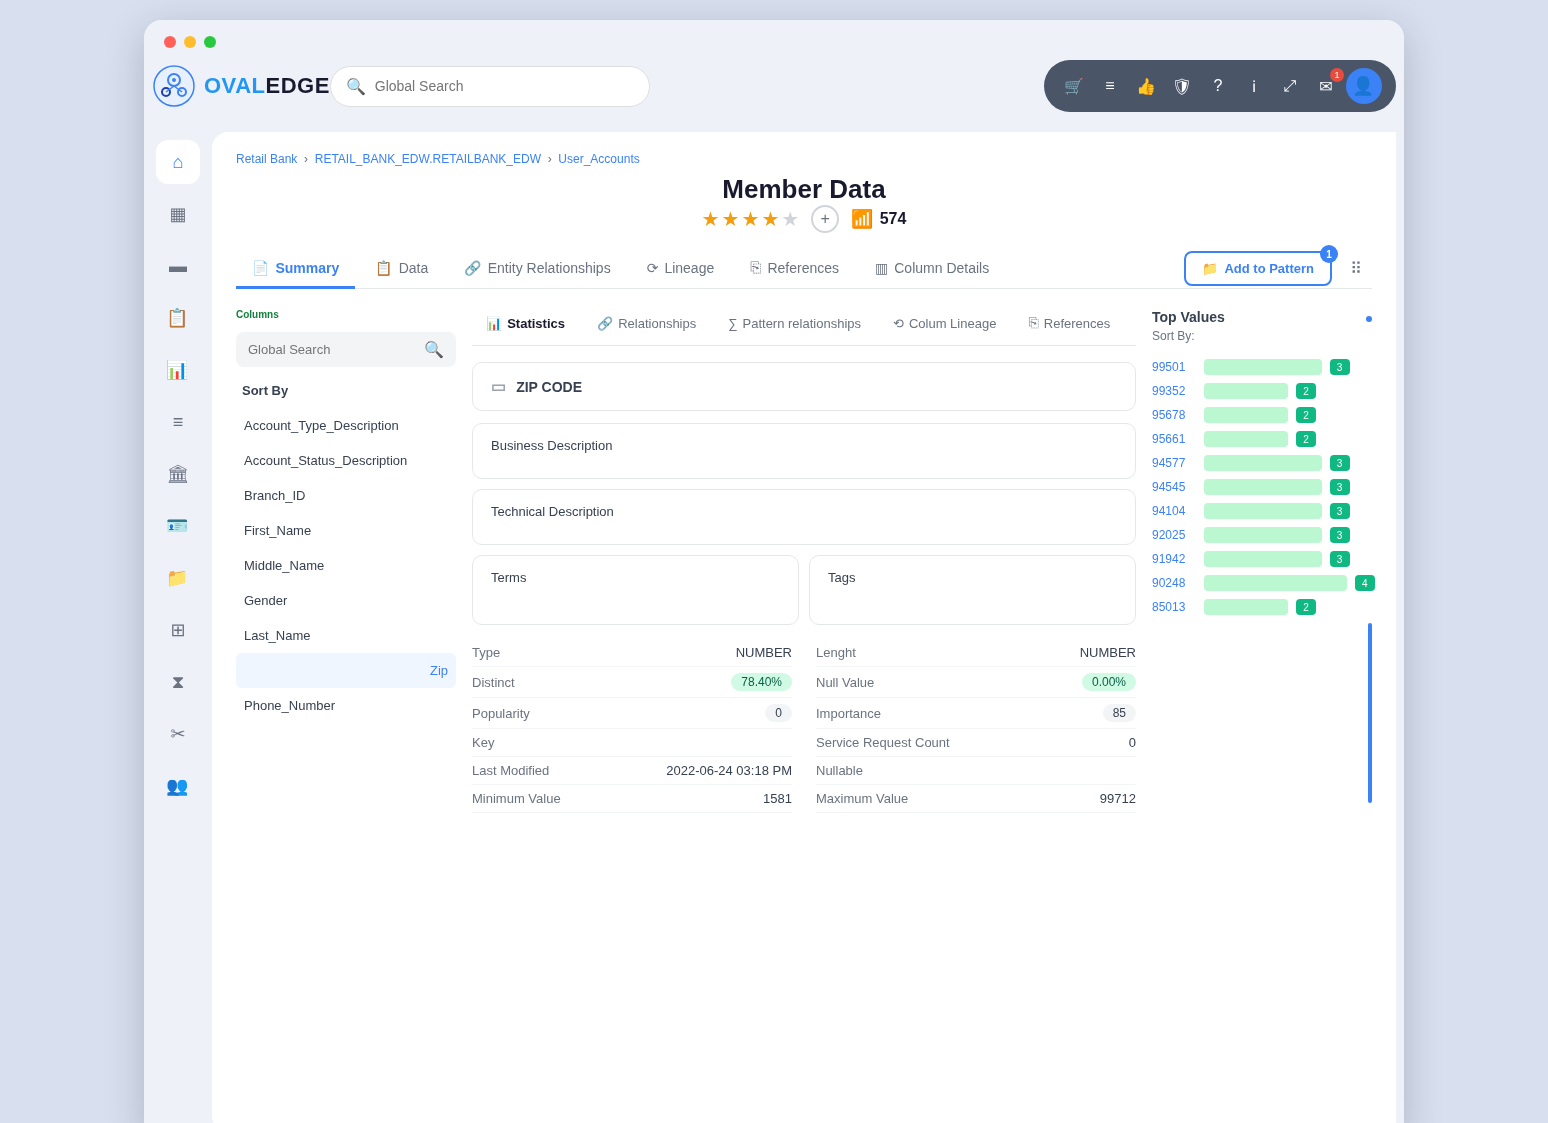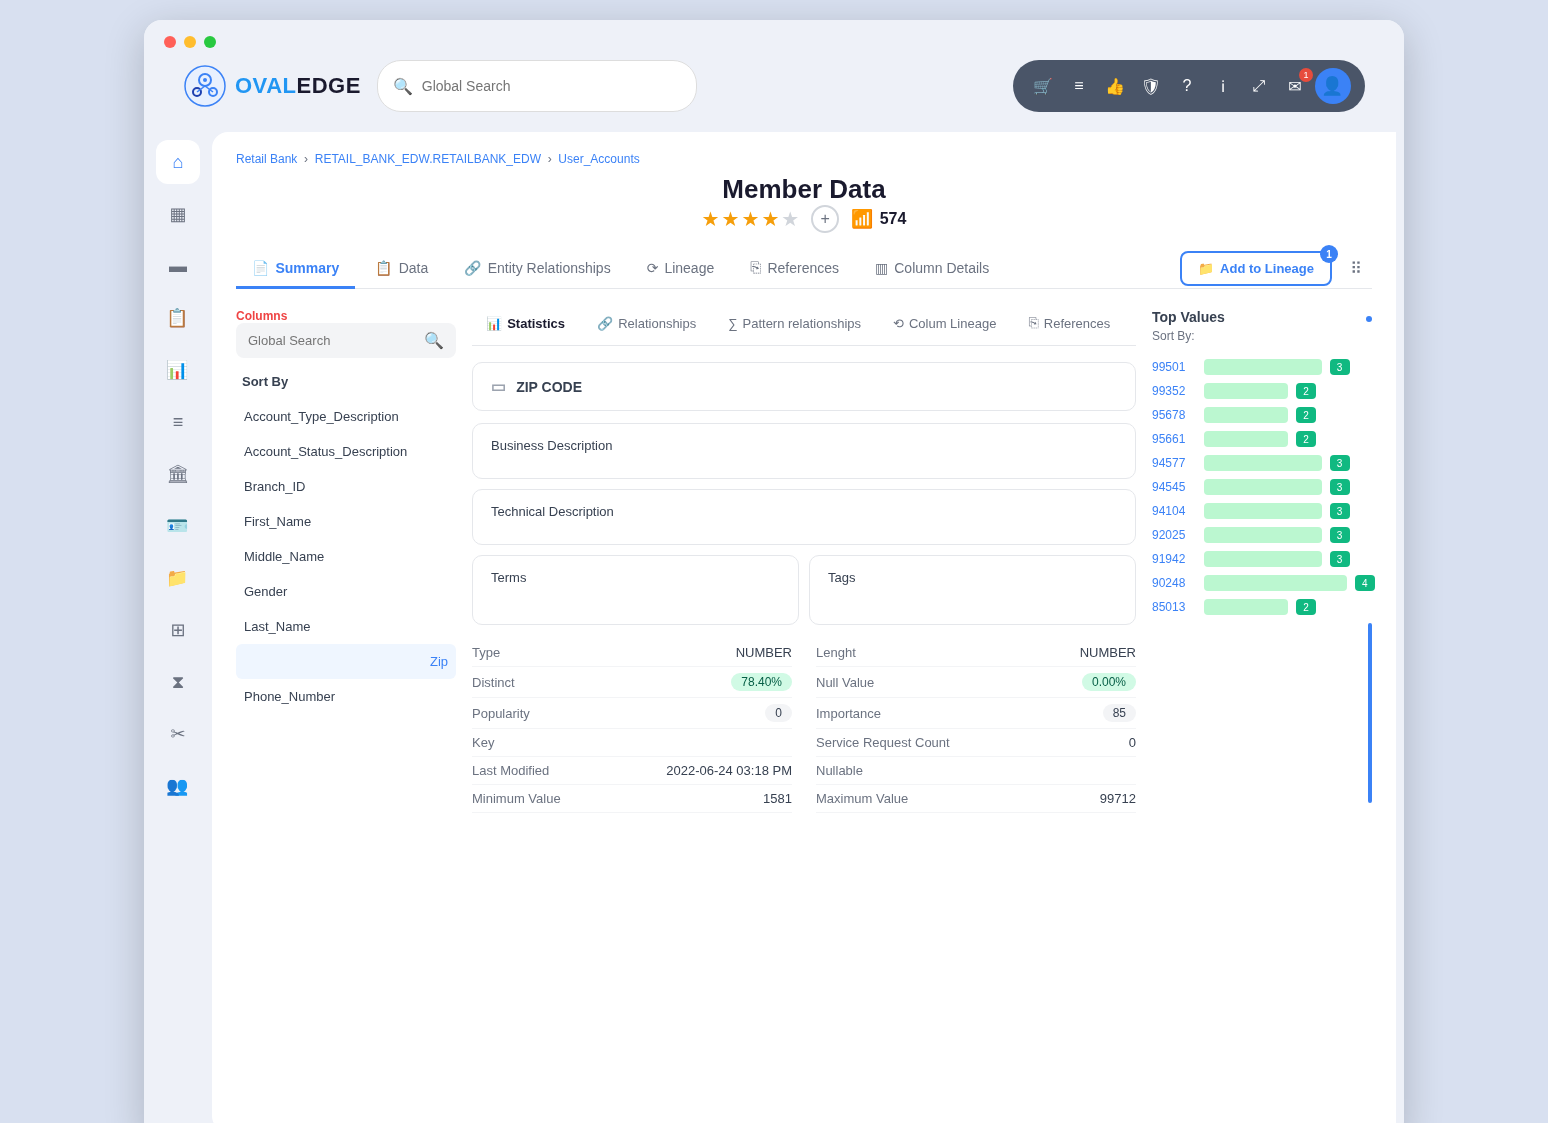--- a/index.html
+++ b/index.html
@@ -27,23 +27,24 @@
       align-items: center;
       gap: 8px;
     }
     .dot { width: 12px; height: 12px; border-radius: 50%; }
     .dot-red { background: #ff6058; }
     .dot-yellow { background: #ffbd2e; }
     .dot-green { background: #28c940; }
 
     .app-header {
       background: #eef1f8;
-      padding: 12px 39px;
-      display: flex;
-      gap: 16px;
+      padding: 12px 8px;
+      display: flex;
+      align-items: center;
+      gap: 0;
     }
     .logo-area {
       display: flex;
       align-items: center;
       gap: 8px;
     }
     .logo-icon {
       width: 44px;
       height: 44px;
     }
@@ -283,23 +284,24 @@
       gap: 16px;
       height: calc(100vh - 320px);
       min-height: 540px;
     }
 
     .columns-panel {
       width: 220px;
       flex-shrink: 0;
     }
     .columns-title {
-      font-size: 12px;
+      font-size: 10px;
       font-weight: 600;
-      color: #ef4444;
+      color: #15803d;
+      margin-bottom: 12px;
     }
     .column-search {
       background: #f3f4f6;
       border-radius: 8px;
       padding: 8px 12px;
       display: flex;
       align-items: center;
       gap: 8px;
       margin-bottom: 16px;
     }
@@ -616,21 +618,21 @@
           <span class="tab-icon">⎘</span>
           <span>References</span>
         </div>
         <div class="tab">
           <span class="tab-icon">▥</span>
           <span>Column Details</span>
         </div>
         <div style="margin-left:auto;display:flex;align-items:center;gap:8px;">
           <button class="add-project-btn">
             <span>📁</span>
-            <span>Add to Lineage</span>
+            <span>Add to Pattern</span>
             <span class="badge2">1</span>
           </button>
           <div class="grid-btn">⠿</div>
         </div>
       </div>
 
       <div class="inner-layout">
 
         <div class="columns-panel">
           <div class="columns-title">Columns</div>

